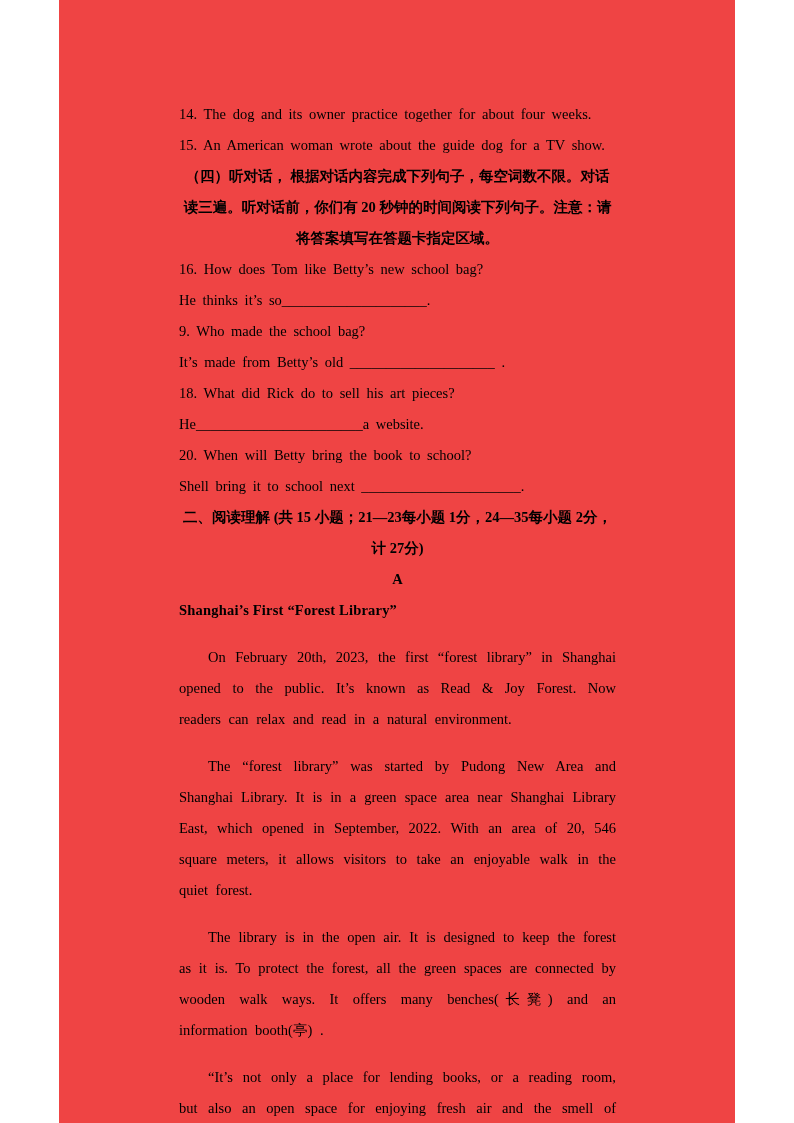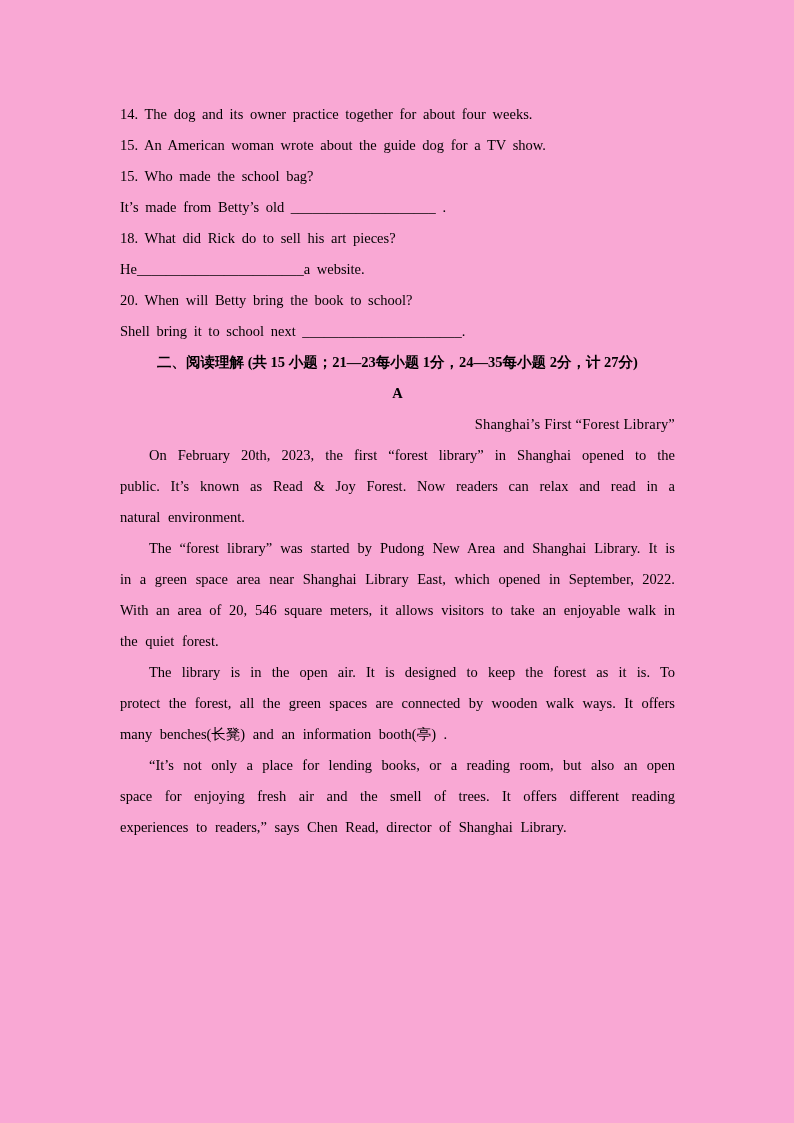--- a/index.html
+++ b/index.html
@@ -1,52 +1,56 @@
 <!DOCTYPE html>
 <html><head>
 <meta charset="utf-8">
 <style>
   * { margin: 0; padding: 0; box-sizing: border-box; }
   html, body { background: #ffffff; }
   .page {
     position: relative;
-    width: 794px;
+    width: 676px;
     height: 1123px;
     margin: 0 auto;
-    background: #f9a8d4;
+    background: #ef4444;
     color: #000000;
     padding: 99px 119px 18px 120px;
     font-family: "Liberation Serif", "DejaVu Serif", serif;
     font-size: 14.5px;
     line-height: 31px;
     overflow: hidden;
   }
   .line { word-spacing: 3px; white-space: normal; }
   .just { text-align: justify; text-justify: inter-word; }
   .para {
     text-align: justify;
     text-justify: inter-word;
     text-indent: 29px;
     word-spacing: 4px;
+    margin-top: 16px;
   }
   .cnbold { font-weight: bold; text-align: center; }
   .passage-label { text-align: center; font-weight: bold; }
-  .passage-title { text-align: right; font-weight: normal; letter-spacing: 0.2px; }
+  .passage-title { text-align: left; font-weight: bold; letter-spacing: 0.2px; }
 </style>
 </head>
 <body>
 
 <div class="page">
 
   <p class="line">14. The dog and its owner practice together for about four weeks.</p>
   <p class="line">15. An American woman wrote about the guide dog for a TV show.</p>
 
+  <p class="just cnbold">（四）听对话， 根据对话内容完成下列句子，每空词数不限。对话读三遍。听对话前，你们有 20 秒钟的时间阅读下列句子。注意：请将答案填写在答题卡指定区域。</p>
 
+  <p class="line">16. How does Tom like Betty’s new school bag?</p>
+  <p class="line">He thinks it’s so____________________.</p>
 
-  <p class="line">15. Who made the school bag?</p>
+  <p class="line">9. Who made the school bag?</p>
 
   <p class="line">It’s made from Betty’s old ____________________ .</p>
 
   <p class="line">18. What did Rick do to sell his art pieces?</p>
   <p class="line">He_______________________a website.</p>
 
   <p class="line">20. When will Betty bring the book to school?</p>
   <p class="line">Shell bring it to school next ______________________.</p>
 
   <p class="cnbold">二、阅读理解 (共 15 小题；21—23每小题 1分，24—35每小题 2分，计 27分)</p>

